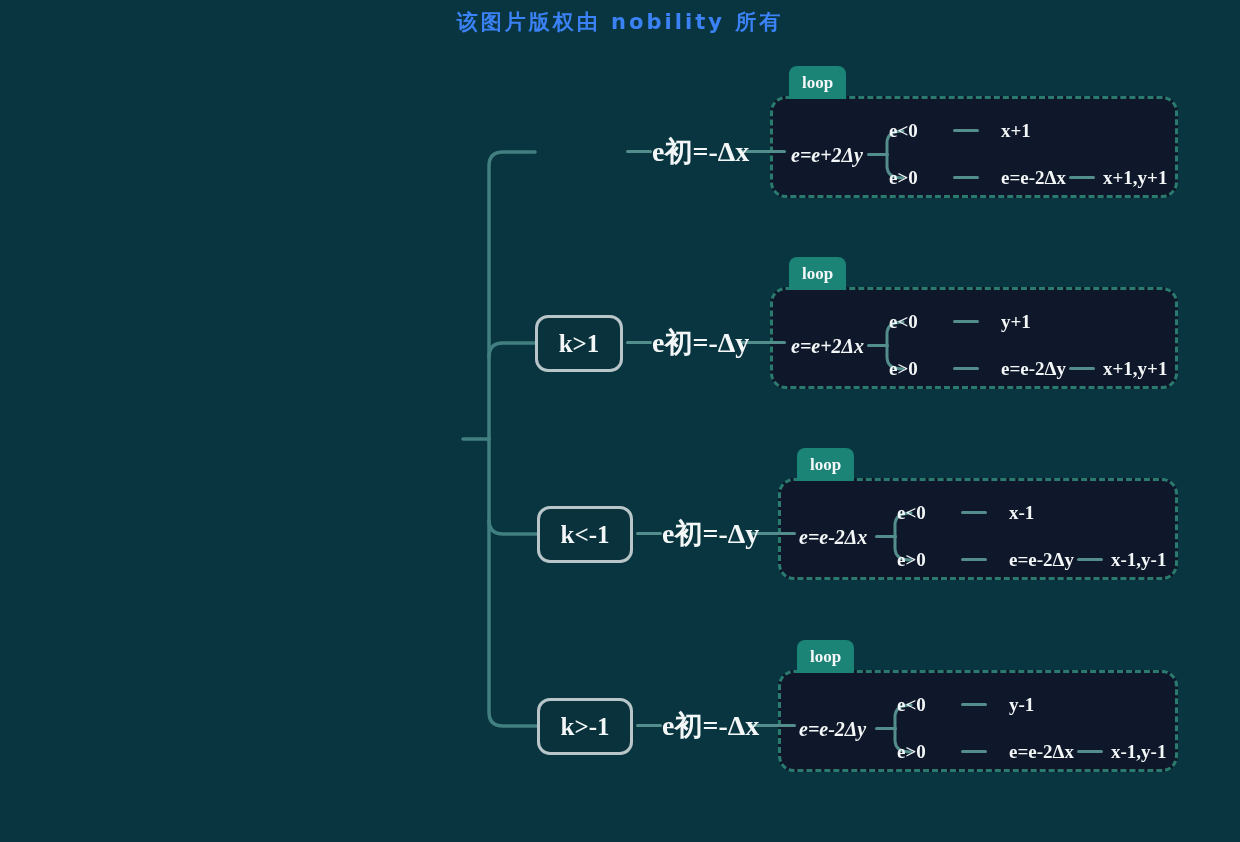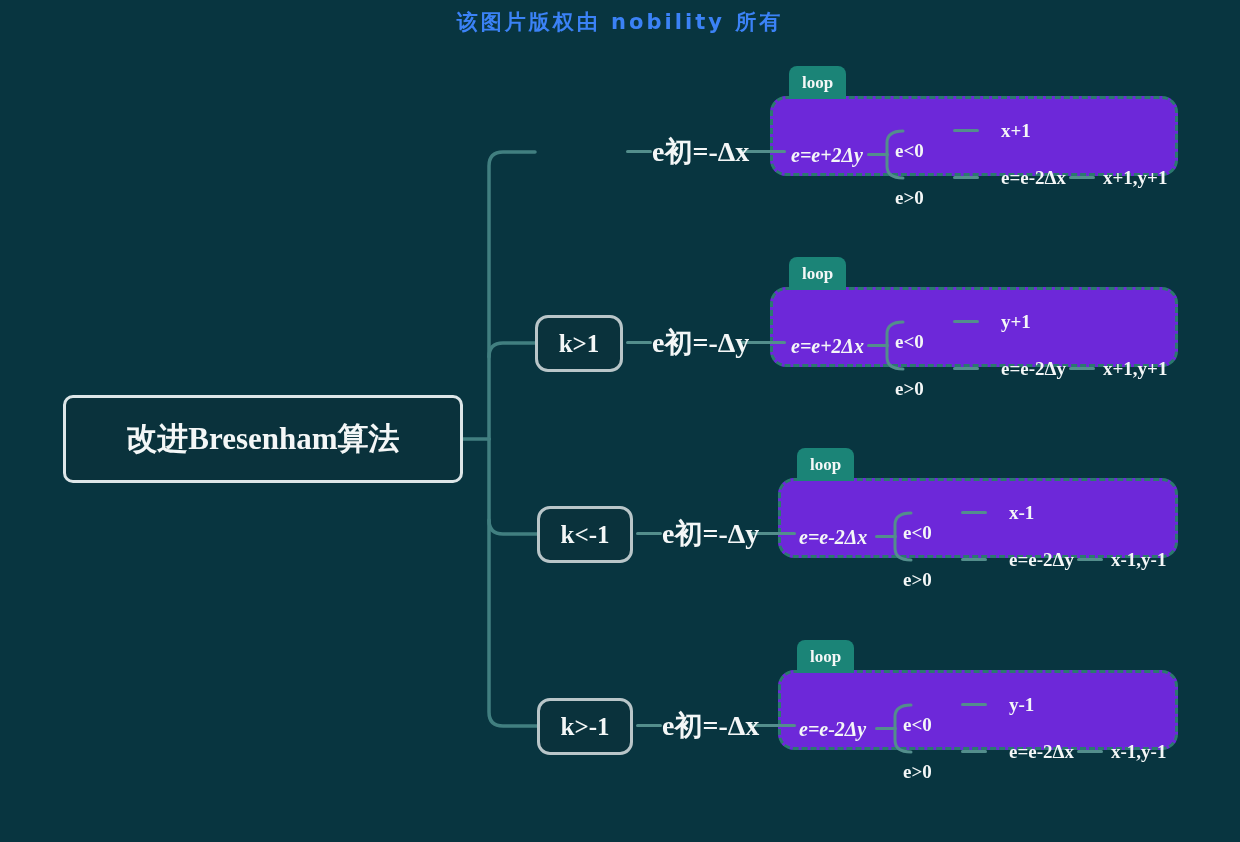--- a/index.html
+++ b/index.html
@@ -16,32 +16,32 @@
   .kbox{border:3.5px solid #b9c6c9;border-radius:13px;font-size:25px;height:57px;}
   .kbox.b1{left:535px;top:124px;width:88px;}
   .kbox.b2{left:535px;top:315px;width:88px;}
   .kbox.b3{left:537px;top:506px;width:96px;}
   .kbox.b4{left:537px;top:698px;width:96px;justify-content:center;}
   .txt{position:absolute;transform:translateY(-50%);font-weight:bold;white-space:nowrap;z-index:4;}
   .init{font-size:28px;width:84px;text-align:center;}
   .update{font-size:20px;font-style:italic;}
   .case{font-size:19px;}
   .link{position:absolute;height:3px;border-radius:2px;background:#538e8c;z-index:3;}
-  .loop-group{position:absolute;width:408px;height:80px;background:#6d28d9;
+  .loop-group{position:absolute;width:408px;height:102px;background:#0f172a;
               border:3px dashed #2b7a6e;border-radius:16px;box-sizing:border-box;z-index:2;}
   .g34{width:400px;}
   .loop-tag{position:absolute;left:16px;top:-33px;height:33px;line-height:33px;padding:0 13px;
             background:#1b8477;color:#f4f7f7;font-size:17px;font-weight:bold;
             border-radius:8px 8px 0 0;z-index:3;}
   .bracket{position:absolute;left:106px;top:18px;z-index:3;}
   .ulink{left:94px;width:22px;top:54px;}
   .cl1{left:180px;width:26px;}
   .cl2{left:296px;width:26px;}
   .ct{top:30px;} .cb{top:77px;}
-  .cond{left:122px;margin-top:20px;}
+  .cond{left:116px;}
   .s1{left:228px;}
   .s2{left:330px;}
   .rt{top:32px;} .rb{top:79px;}
   .uc{top:56px;left:18px;}
 </style>
 </head>
 <body>
 
 <div class="canvas">
 
@@ -50,23 +50,20 @@
   <svg class="edges" width="1240" height="842">
     <g fill="none" stroke="#417f80" stroke-width="3.5" stroke-linecap="round">
       <path d="M463,439 H489"></path>
       <path d="M489,439 V166 Q489,152 503,152 L535,152"></path>
       <path d="M489,357 Q489,343 503,343 L535,343"></path>
       <path d="M489,520 Q489,534 503,534 L537,534"></path>
       <path d="M489,439 V712 Q489,726 503,726 L537,726"></path>
     </g>
   </svg>
 
-  <div class="node-box root">
-    <span>改进Bresenham算法</span>
-  </div>
 
   <div class="link" style="left:626px;top:150px;width:26px"></div>
   <div class="txt init" style="left:652px;top:152px">e初=-Δx</div>
   <div class="link" style="left:738px;top:150px;width:48px"></div>
 
   <div class="loop-group" style="left:770px;top:96px">
     <div class="loop-tag">loop</div>
     <div class="txt update uc">e=e+2Δy</div>
     <div class="link ulink"></div>
     <svg class="bracket" width="32" height="76">

